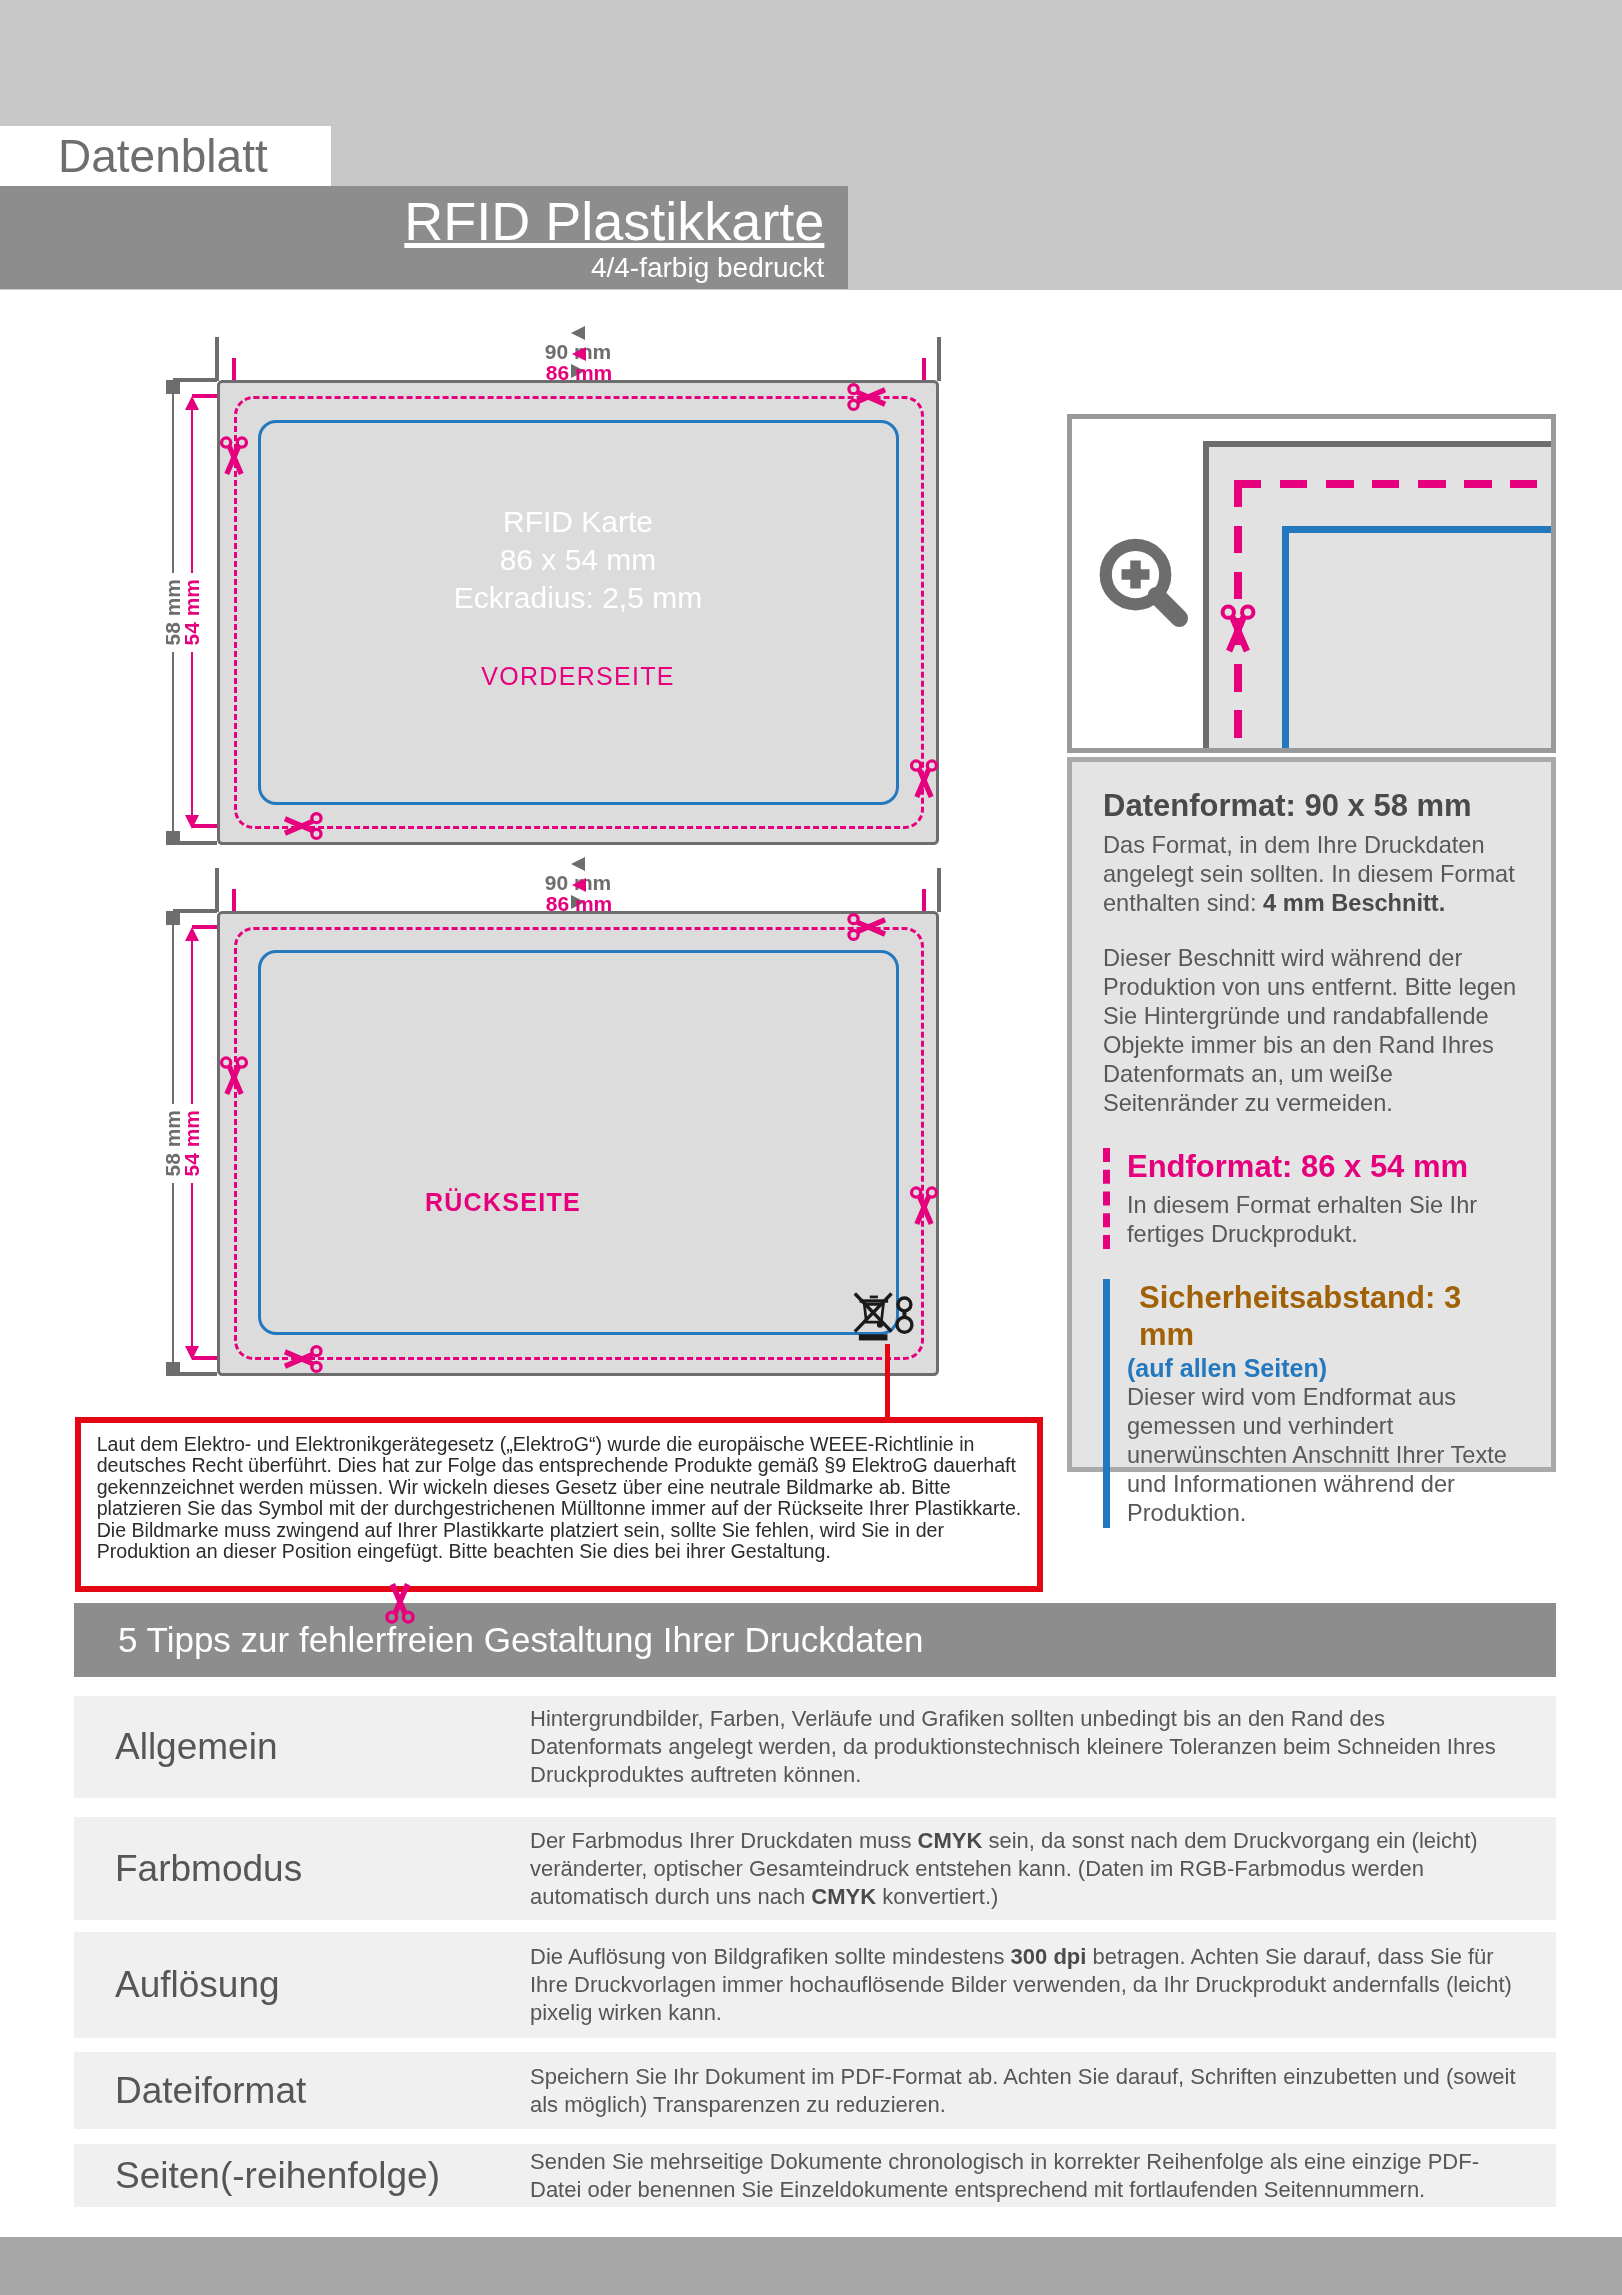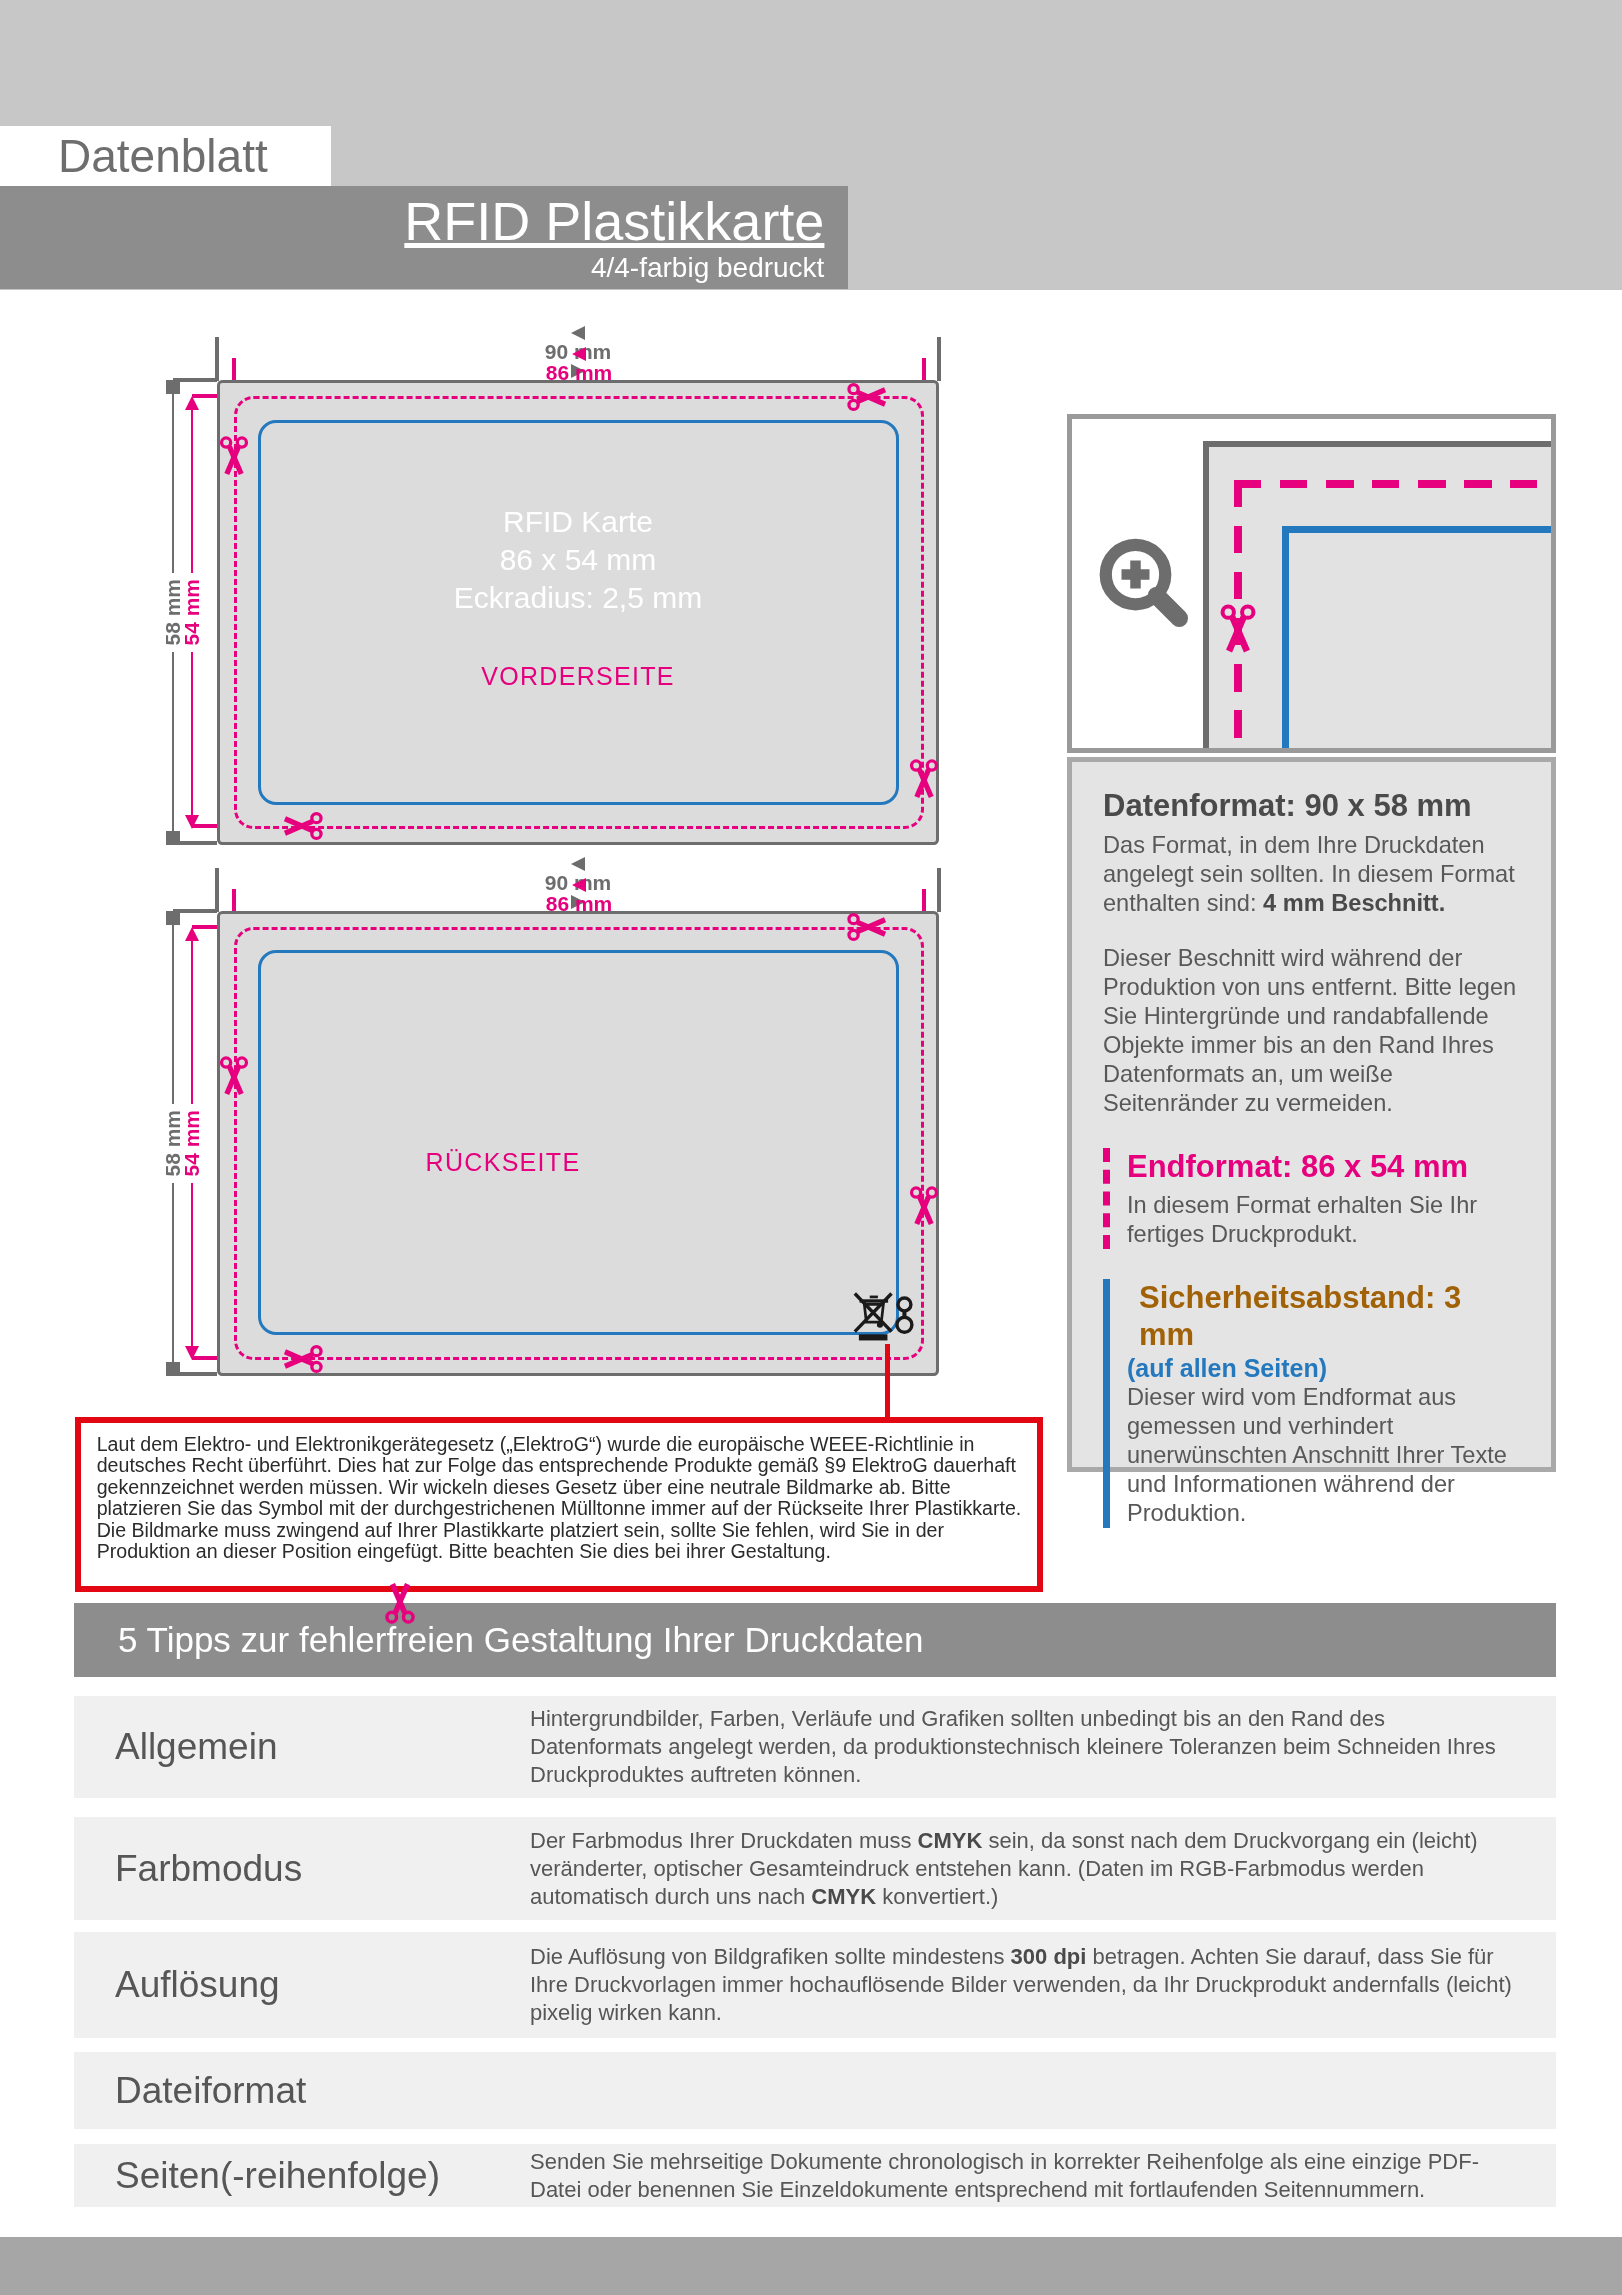--- a/index.html
+++ b/index.html
@@ -239,21 +239,21 @@
     <div class="xline xl-mag" style="left:922px;top:889px;width:3.9px;height:39px;"></div>
     <div class="xline xl-dark" style="left:173px;top:909px;width:44px;height:3.9px;"></div>
     <div class="xline xl-mag" style="left:192px;top:925px;width:43px;height:3.9px;"></div>
     <div class="xline xl-dark" style="left:173px;top:1372px;width:44px;height:3.9px;"></div>
     <div class="xline xl-mag" style="left:192px;top:1356px;width:43px;height:3.9px;"></div>
 
     <div class="card-outer" style="left:217px;top:911px;width:722px;height:465px;"></div>
     <div class="trim-rect" style="left:234px;top:927px;width:690px;height:433px;"></div>
     <div class="safe-rect" style="left:258px;top:950px;width:641px;height:385px;"></div>
 
-    <div class="side-label" style="left:217px;top:1148px;width:572px;">RÜCKSEITE</div>
+    <div class="side-label" style="left:217px;top:1188px;width:572px;font-weight:bold;">RÜCKSEITE</div>
 
     <div class="sc" style="left:847px;top:906px;"><svg viewBox="0 0 64 64">
           <use href="#scissors-shape"></use>
         </svg></div>
     <div class="sc rot90" style="left:213px;top:1056px;"><svg viewBox="0 0 64 64">
           <use href="#scissors-shape"></use>
         </svg></div>
     <div class="sc rot90" style="left:903px;top:1186px;"><svg viewBox="0 0 64 64">
           <use href="#scissors-shape"></use>
         </svg></div>
@@ -321,20 +321,21 @@
   <div class="tip-row" style="top:1817px;height:103px;">
     <div class="lab">Farbmodus</div>
     <div class="bod"><span>Der Farbmodus Ihrer Druckdaten muss </span><b>CMYK</b><span> sein, da sonst nach dem Druckvorgang ein (leicht) veränderter, optischer Gesamteindruck entstehen kann. (Daten im RGB-Farbmodus werden automatisch durch uns nach </span><b>CMYK</b><span> konvertiert.)</span></div>
   </div>
   <div class="tip-row" style="top:1932px;height:106px;">
     <div class="lab">Auflösung</div>
     <div class="bod"><span>Die Auflösung von Bildgrafiken sollte mindestens </span><b>300 dpi</b><span> betragen. Achten Sie darauf, dass Sie für Ihre Druckvorlagen immer hochauflösende Bilder verwenden, da Ihr Druckprodukt andernfalls (leicht) pixelig wirken kann.</span></div>
   </div>
   <div class="tip-row" style="top:2052px;height:77px;">
     <div class="lab">Dateiformat</div>
+    <div class="bod"><span>Speichern Sie Ihr Dokument im PDF-Format ab. Achten Sie darauf, Schriften einzubetten und (soweit als möglich) Transparenzen zu reduzieren.</span></div>
   </div>
   <div class="tip-row" style="top:2144px;height:63px;">
     <div class="lab">Seiten(-reihenfolge)</div>
     <div class="bod"><span>Senden Sie mehrseitige Dokumente chronologisch in korrekter Reihenfolge als eine einzige PDF-Datei oder benennen Sie Einzeldokumente entsprechend mit fortlaufenden Seitennummern.</span></div>
   </div>
 
   <div class="footer-bar"></div>
 </div>
 
 

